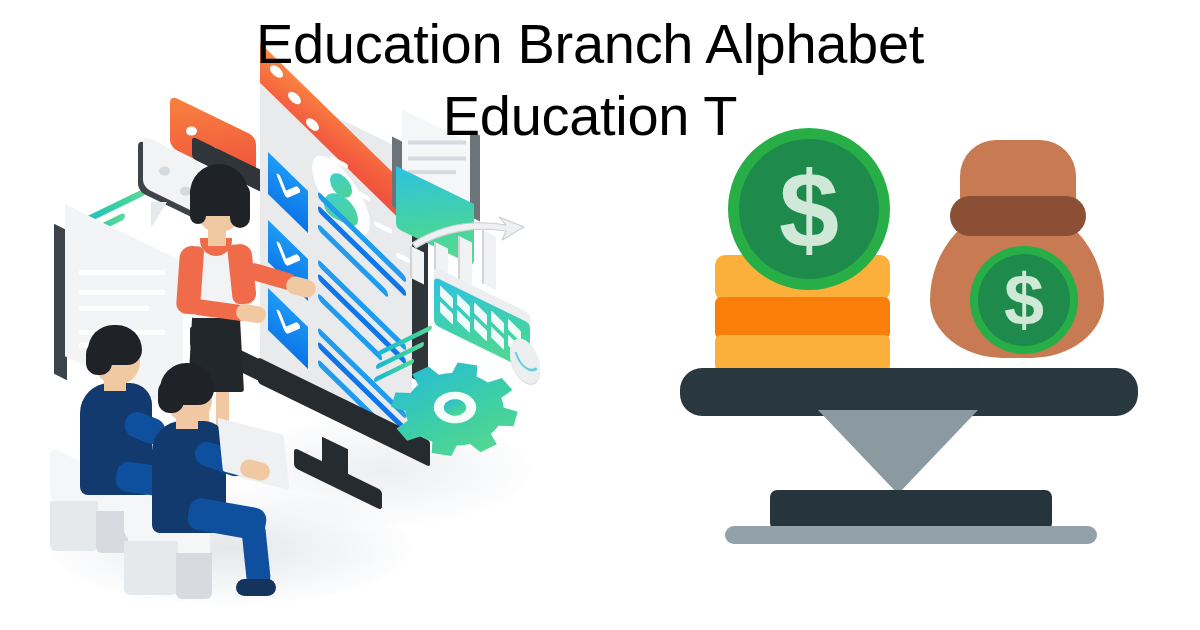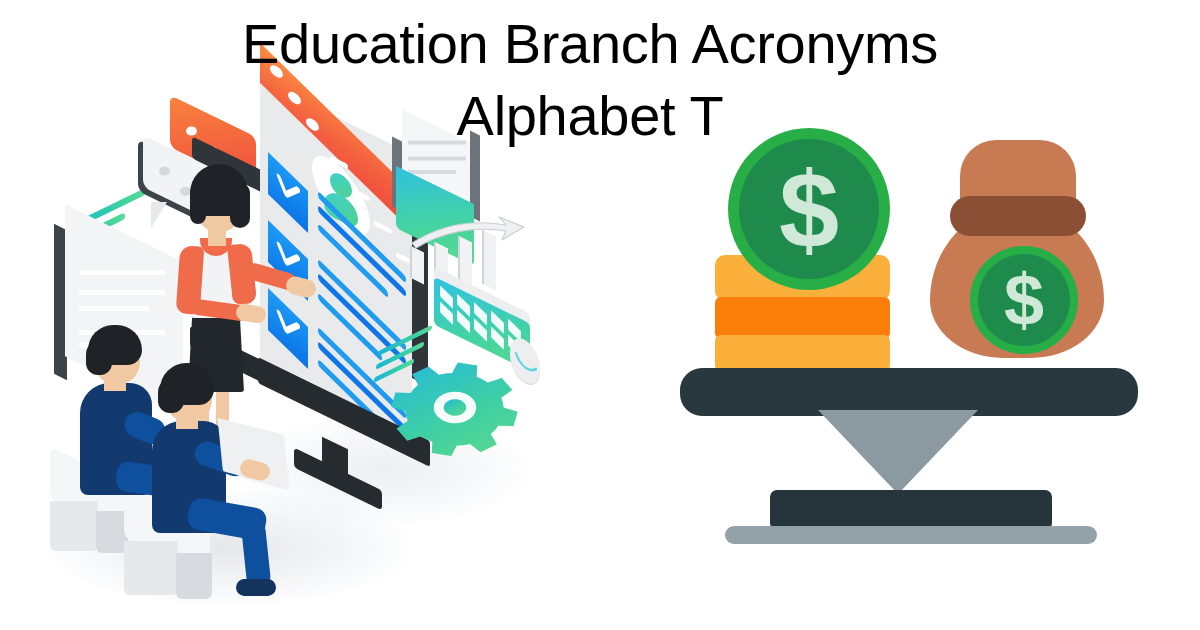--- a/index.html
+++ b/index.html
@@ -269,22 +269,22 @@
     color: #cfe8d8;
     user-select: none;
   }
 </style>
 </head>
 <body>
 
 <div id="canvas">
 
   <div id="title-block">
-    <span class="title-line">Education Branch Acronyms</span>
-    <span class="title-line">Alphabet T</span>
+    <span class="title-line">Education Branch Alphabet</span>
+    <span class="title-line">Education T</span>
   </div>
 
   <div id="left-illustration">
 
     <div class="shadow-soft" style="left:10px; top:395px; width:360px; height:115px;"></div>
     <div class="shadow-soft" style="left:200px; top:320px; width:290px; height:110px; opacity:.7;"></div>
 
     <div class="speed-line" style="left:26px; top:112px; width:80px;"></div>
     <div class="speed-line" style="left:20px; top:133px; width:65px;"></div>
     <div class="speed-line" style="left:14px; top:154px; width:60px;"></div>

